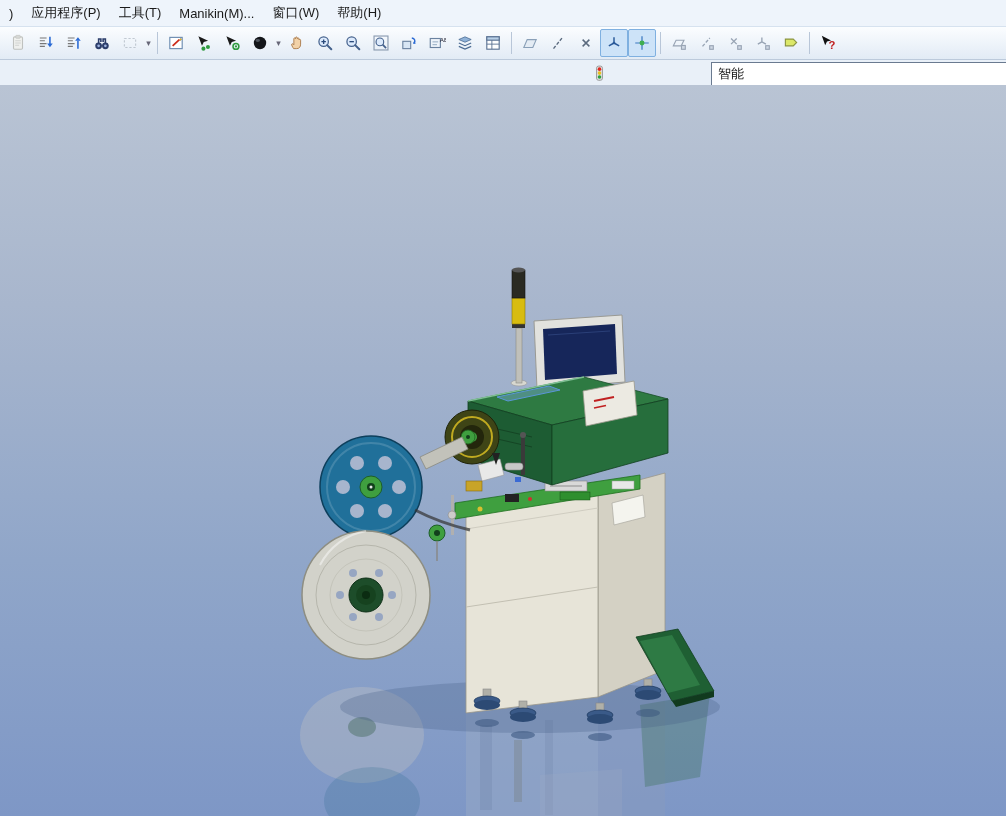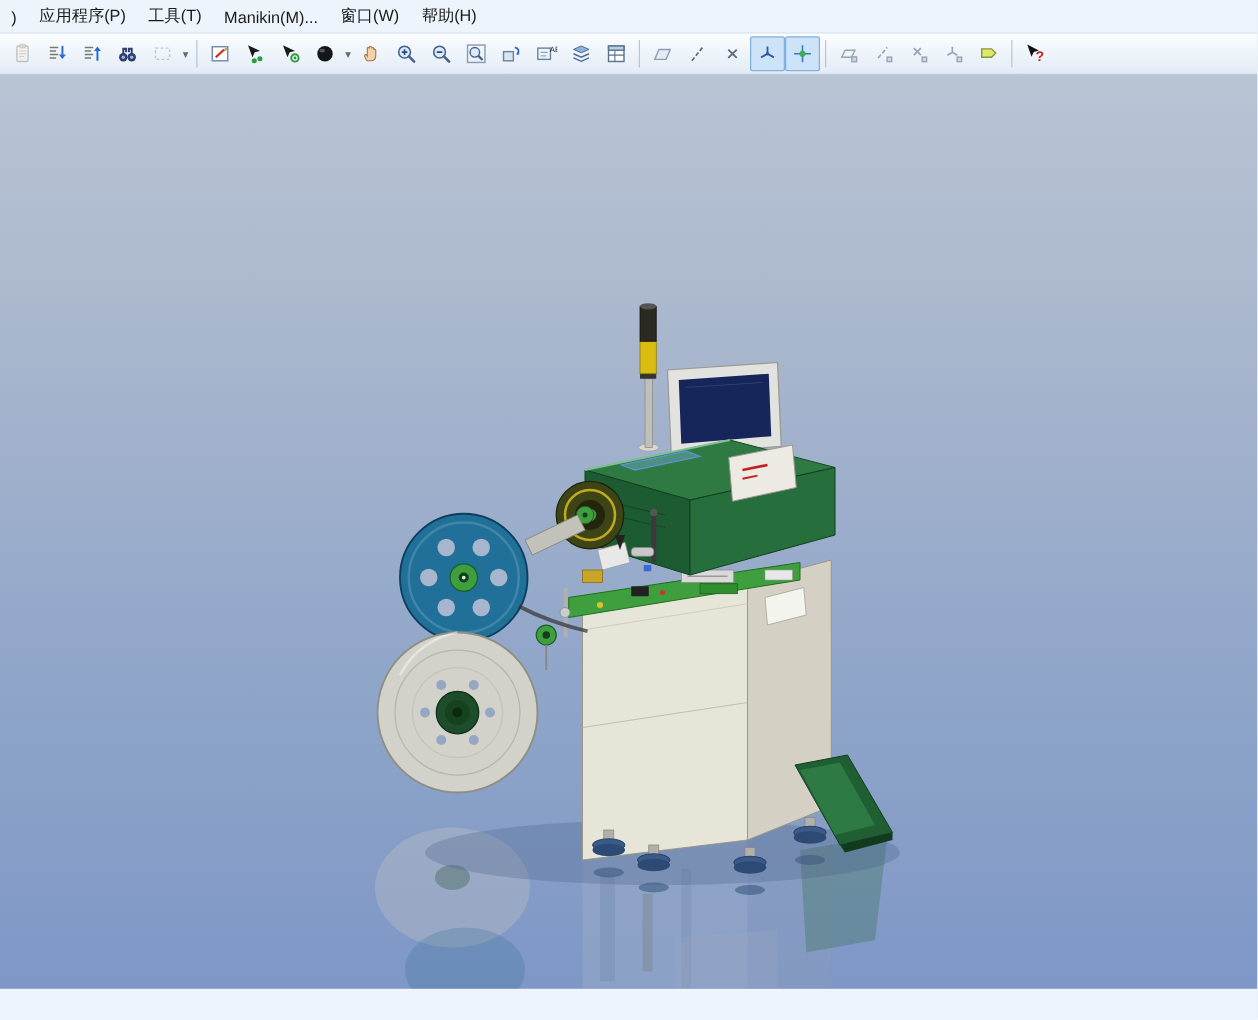--- a/index.html
+++ b/index.html
@@ -269,20 +269,33 @@
 
     <span class="tb">
         <svg viewBox="0 0 16 16">
           <path d="M2.5 1.5l3 8.6 1.6-3.4 3.6-1z" fill="#111"></path>
           <text x="8.4" y="13.5" font-size="10" font-weight="bold" fill="#c02020">?</text>
         </svg>
       </span>
 
   </div>
 
+  <div class="subbar">
+    <span class="traffic">
+      <svg viewBox="0 0 16 16">
+        <rect x="5.2" y="1" width="5.6" height="13.4" rx="2" fill="#e0e0e0" stroke="#909090" stroke-width="0.8"></rect>
+        <circle cx="8" cy="3.9" r="1.7" fill="#e02820"></circle>
+        <circle cx="8" cy="7.6" r="1.7" fill="#e8c020"></circle>
+        <circle cx="8" cy="11.3" r="1.7" fill="#2fa040"></circle>
+      </svg>
+    </span>
+    <div class="filterbox">
+      <input type="text" value="智能" style="">
+    </div>
+  </div>
 
   <div class="viewport">
     <svg class="model" viewBox="0 0 1006 731">
 
       <g>
         <polygon points="466,628 598,612 598,731 466,731" fill="#98a9c6" opacity="0.5"></polygon>
         <polygon points="598,612 665,588 665,731 598,731" fill="#8a9cbc" opacity="0.45"></polygon>
         <rect x="480" y="640" width="12" height="85" fill="#7387ac" opacity="0.35"></rect>
         <rect x="545" y="635" width="8" height="95" fill="#7387ac" opacity="0.3"></rect>
         <polygon points="640,620 710,608 700,692 645,702" fill="#2e6a44" opacity="0.3"></polygon>

